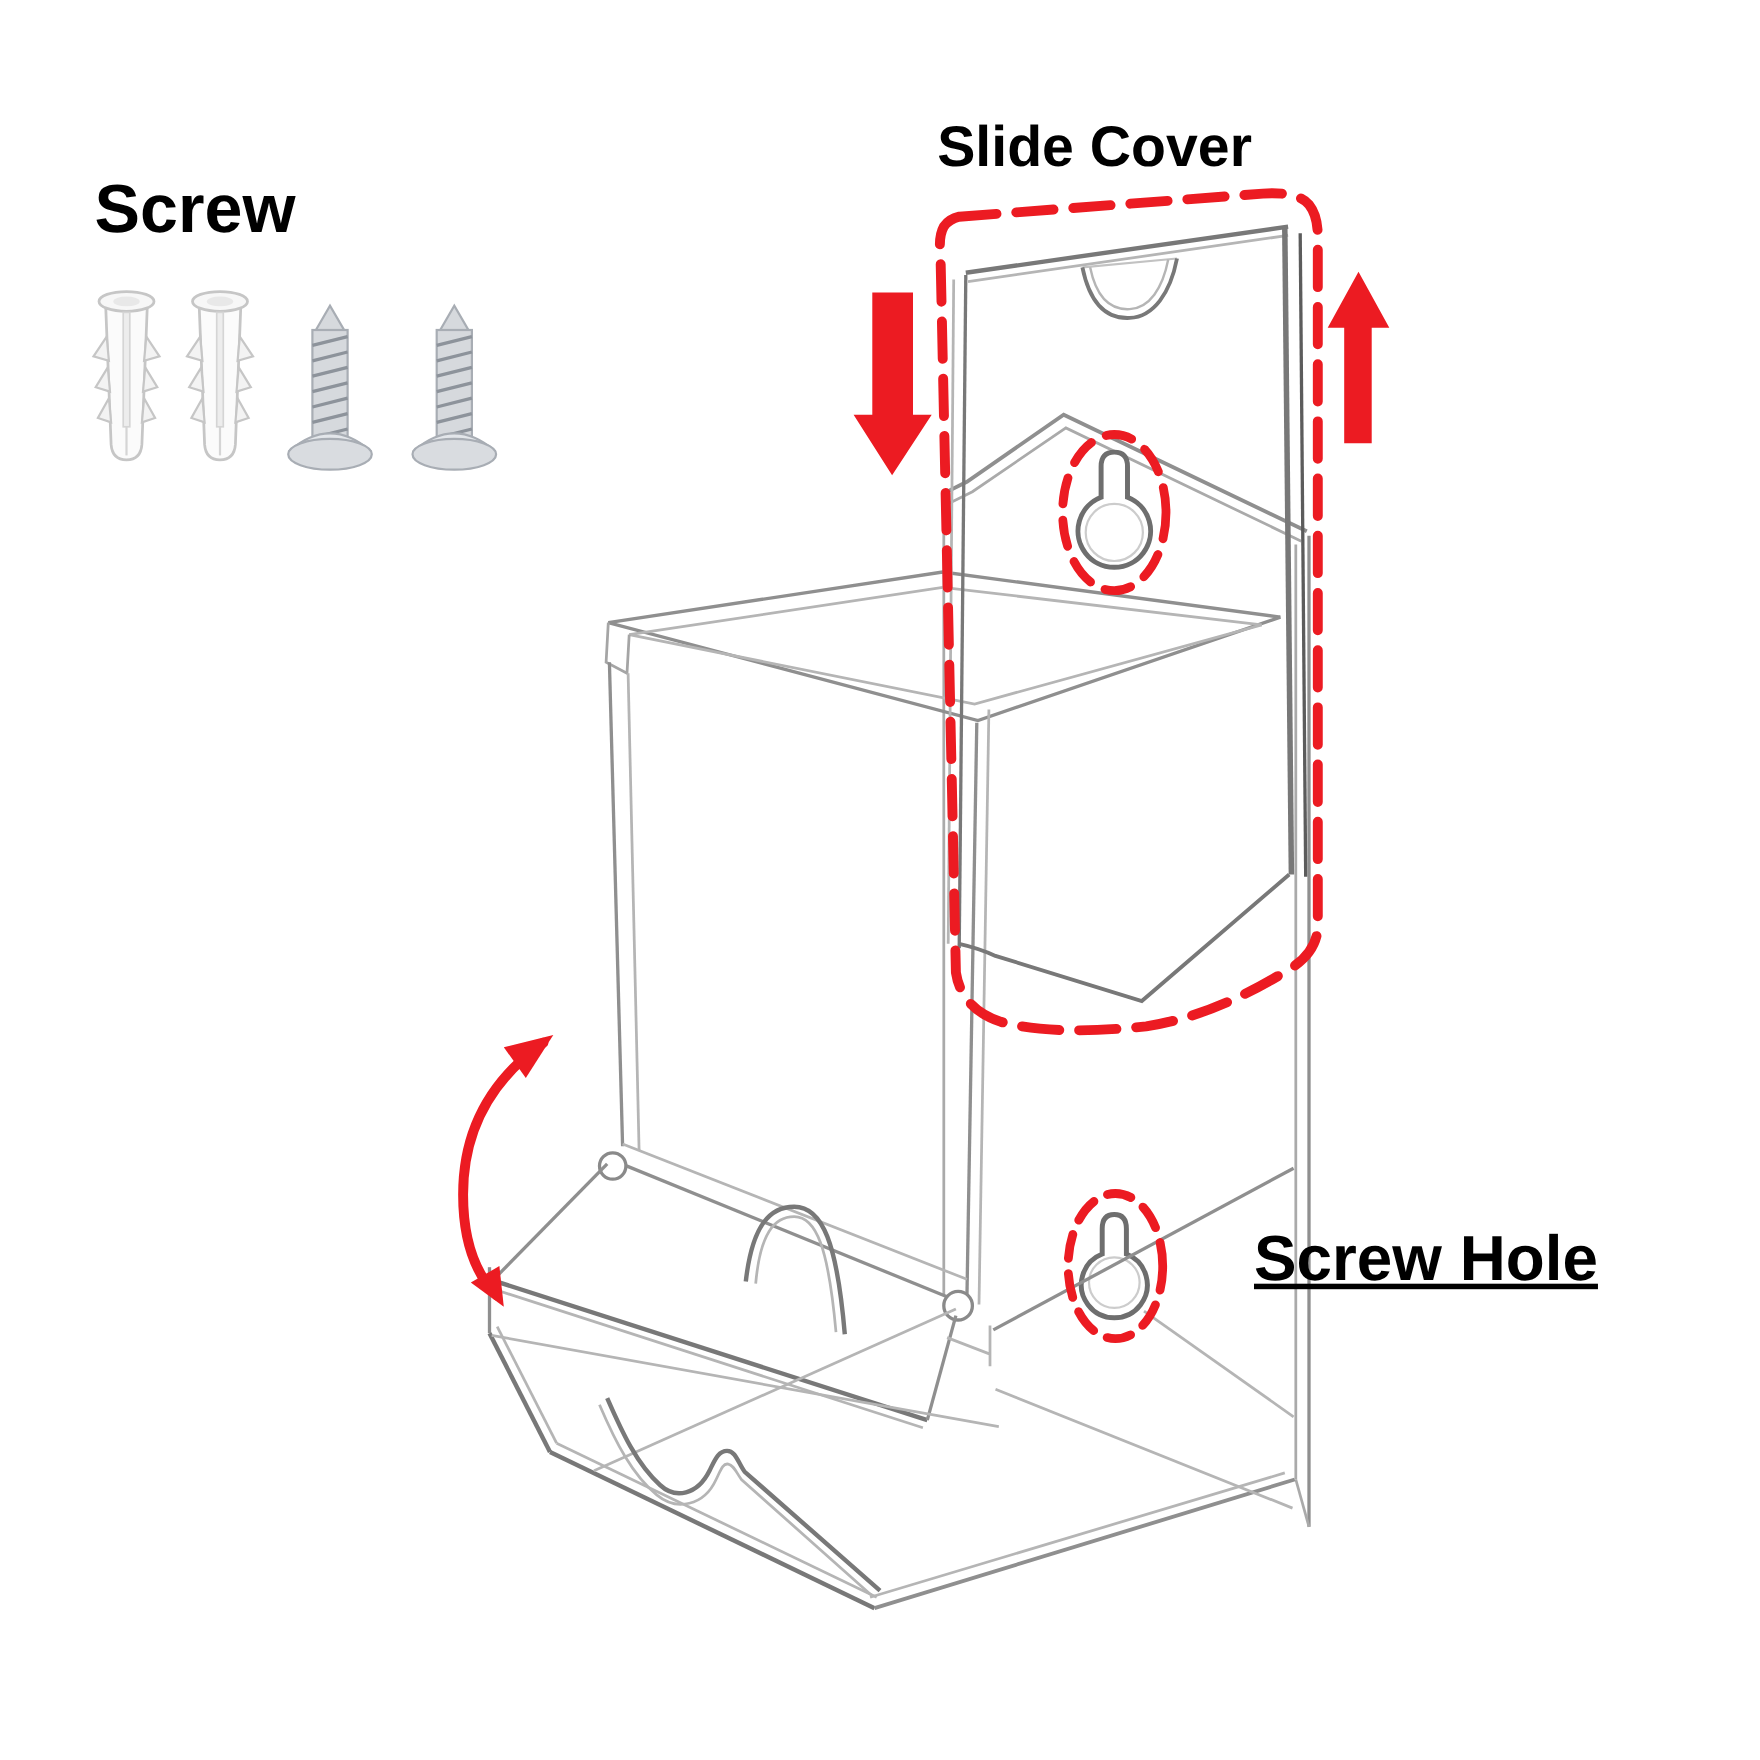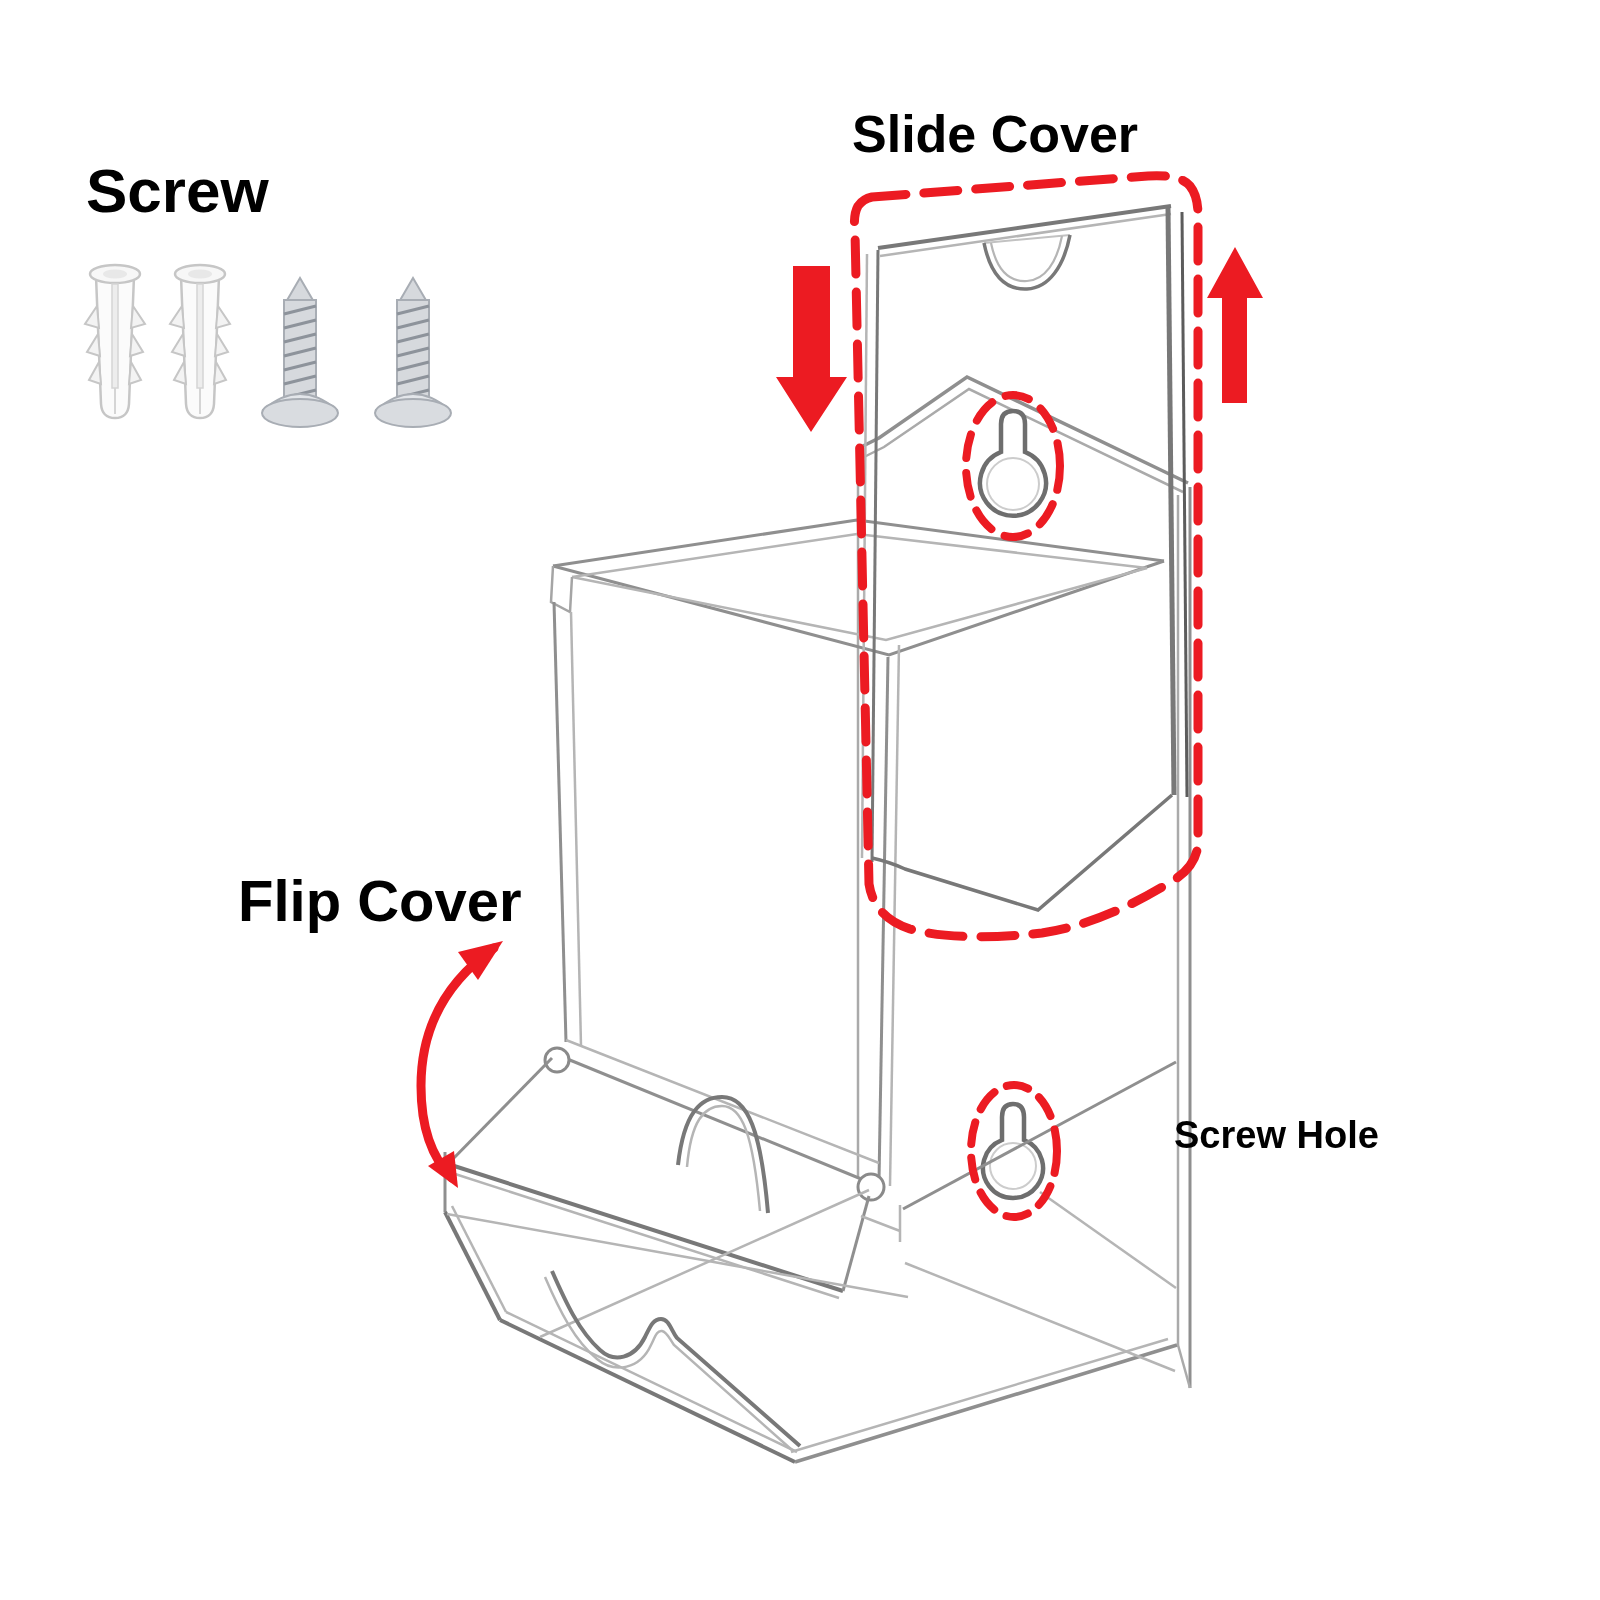--- a/index.html
+++ b/index.html
@@ -8,21 +8,21 @@
     font-family:"Liberation Sans","DejaVu Sans",sans-serif;overflow:hidden;
   }
   #stage svg{position:absolute;left:0;top:0;}
   .label{
     position:absolute;font-weight:bold;color:#000;line-height:1;
     white-space:nowrap;letter-spacing:0px;
   }
   .lbl-screw      {left:86px;  top:160px;  font-size:62px;}
   .lbl-slidecover {left:852px; top:108px;  font-size:52px;}
   .lbl-flipcover  {left:238px; top:872px;  font-size:58px;}
-  .lbl-screwhole  {left:1174px;top:1116px; font-size:38px;}
+  .lbl-screwhole  {left:1140px;top:1116px; font-size:58px;text-decoration:underline;}
 </style>
 </head>
 <body>
 
 <div id="stage">
 
   <svg width="1600" height="1600" viewBox="0 0 1600 1600">
     <defs>
 
       <g id="anchor-shape">
@@ -155,15 +155,14 @@
 
     <g>
       <path d="M494,948 C443,984 421,1032 421,1086 C421,1136 437,1163 452,1178" fill="none" stroke="#ec1b22" stroke-width="9" stroke-linecap="round"></path>
       <polygon fill="#ec1b22" points="503,941 458,952 478,980"></polygon>
       <polygon fill="#ec1b22" points="458,1188 428,1166 454,1151"></polygon>
     </g>
   </svg>
 
   <div class="label lbl-screw">Screw</div>
   <div class="label lbl-slidecover">Slide Cover</div>
-  <div class="label lbl-flipcover">Flip Cover</div>
   <div class="label lbl-screwhole">Screw Hole</div>
 </div>
 
 </body></html>

